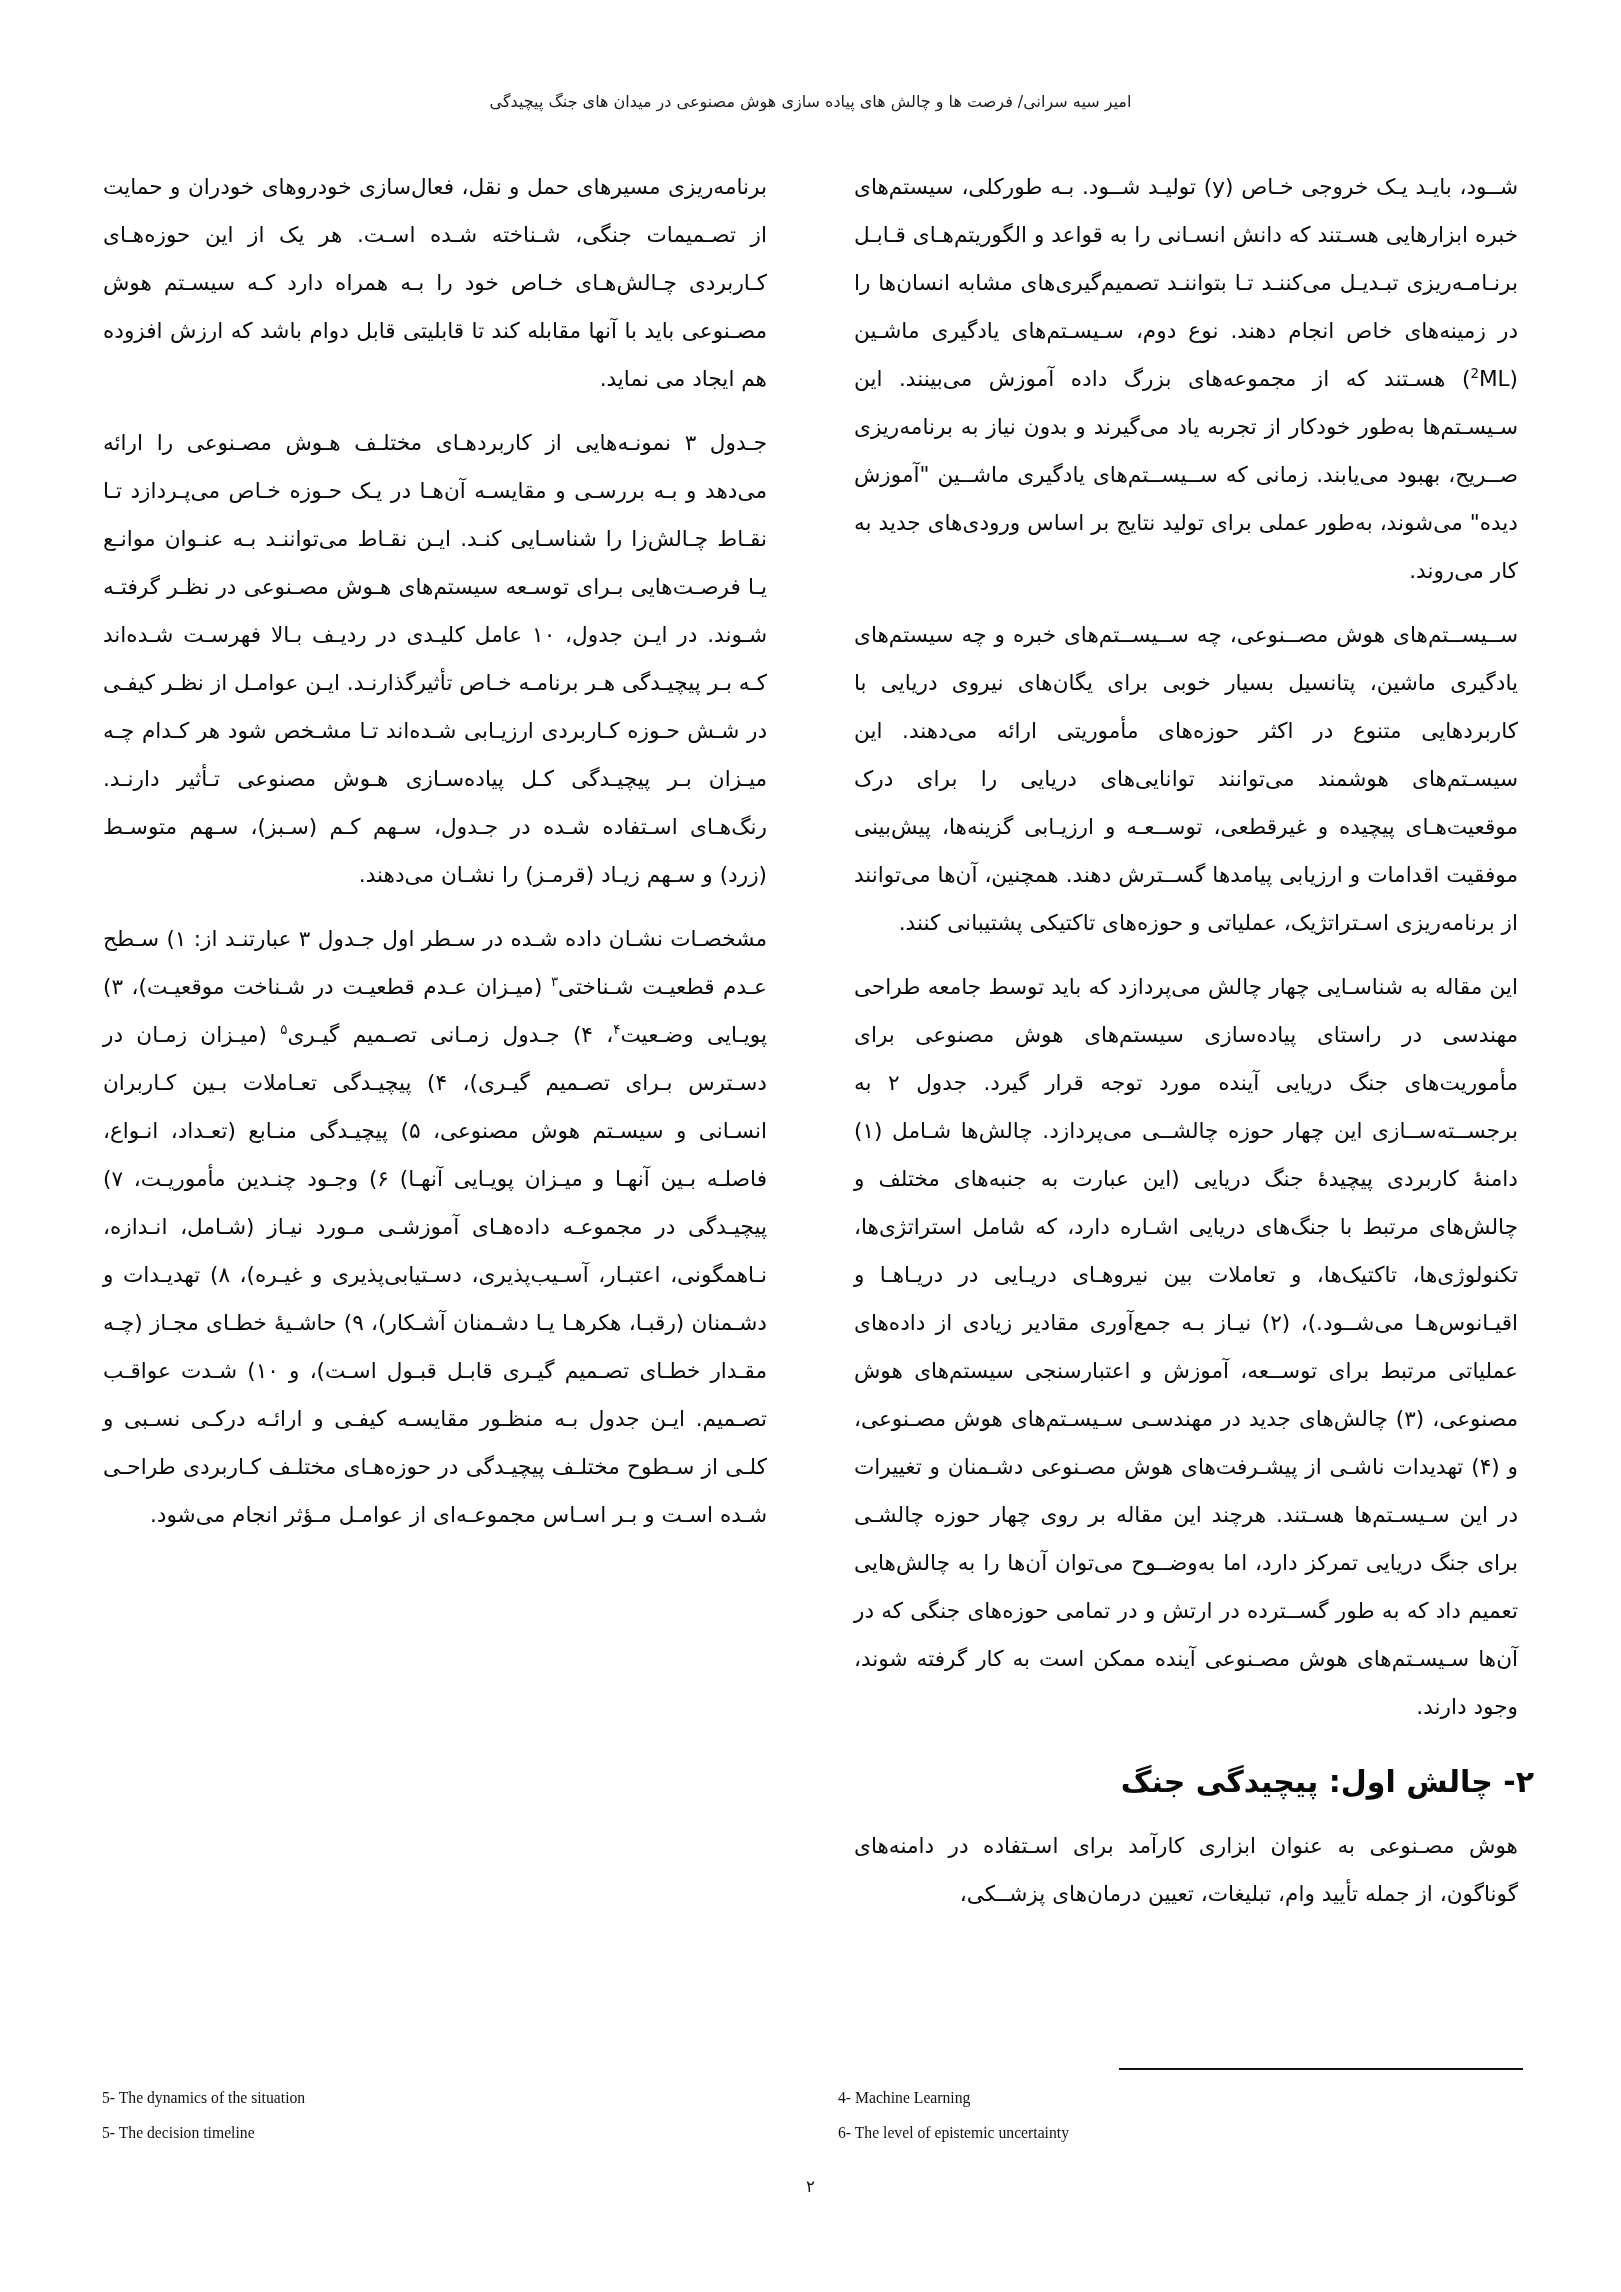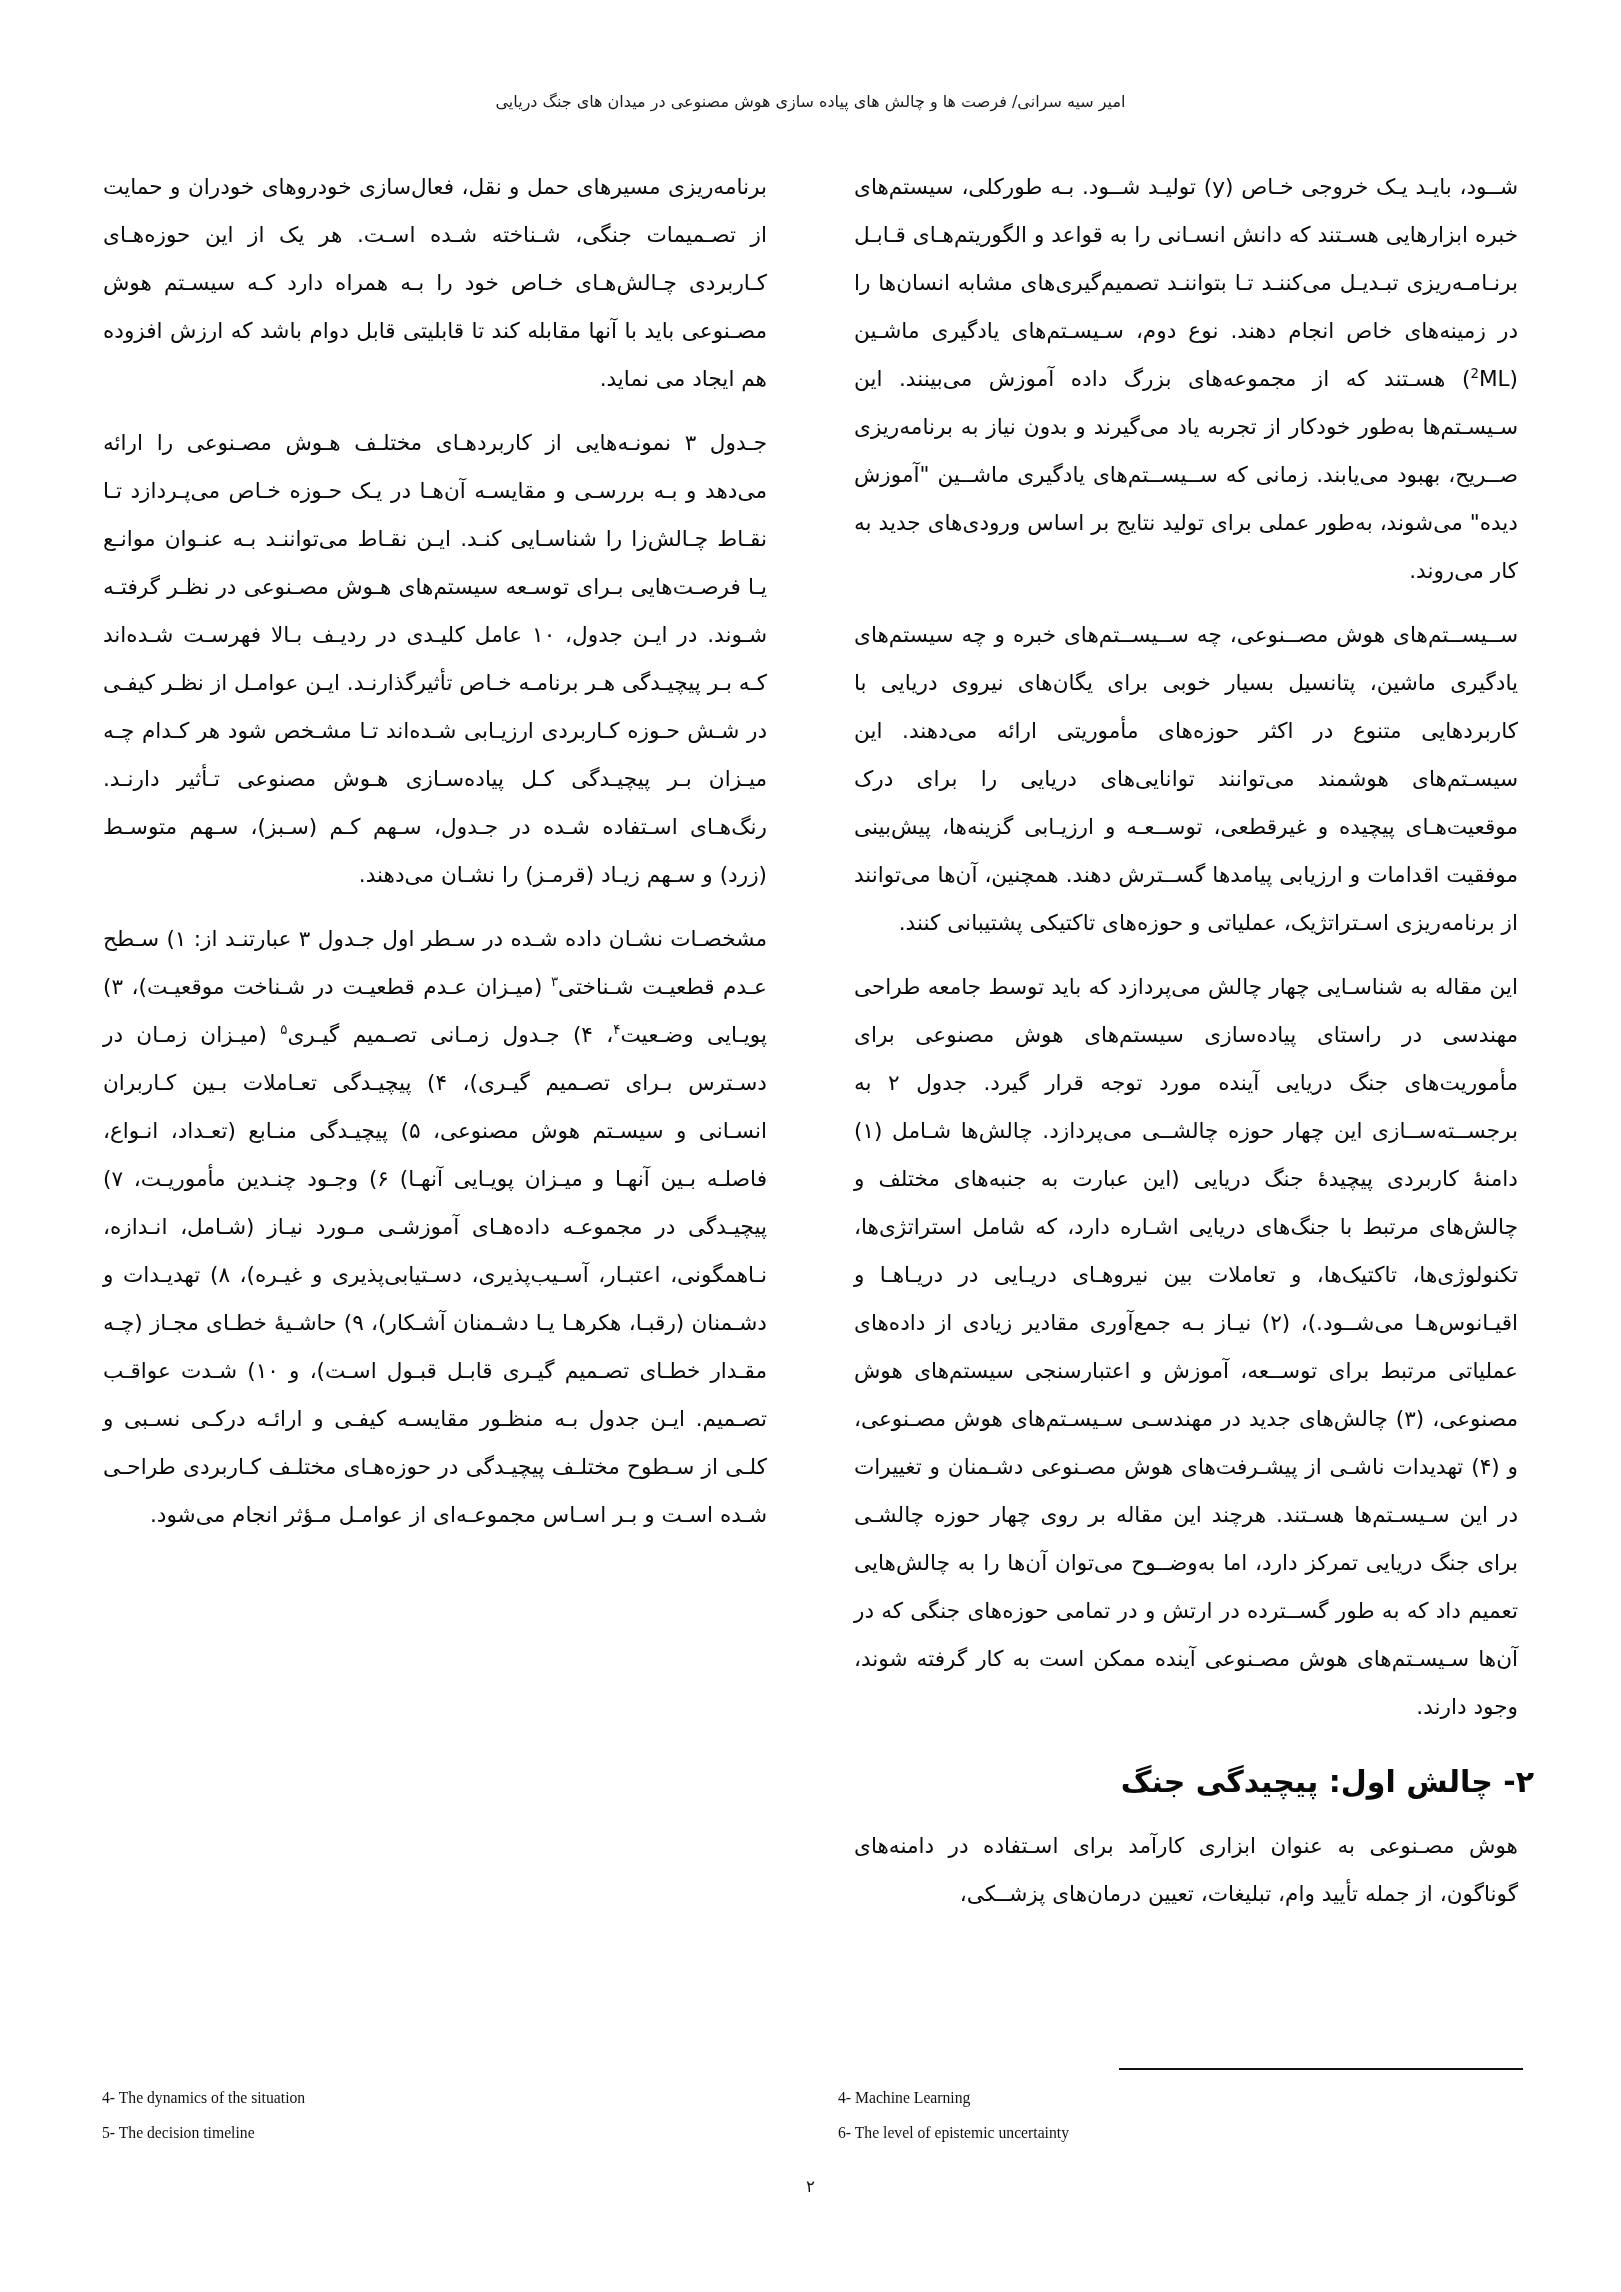--- a/index.html
+++ b/index.html
@@ -63,21 +63,21 @@
     position:absolute;top:2176px;left:0;right:0;
     text-align:center;
     font-size:16.7px;color:#111;
   }
 </style>
 </head>
 <body>
 
 <div class="page">
 
-  <div class="running-header">امیر سیه سرانی/ فرصت ها و چالش های پیاده سازی هوش مصنوعی در میدان های جنگ دریایی</div>
+  <div class="running-header">امیر سیه سرانی/ فرصت ها و چالش های پیاده سازی هوش مصنوعی در میدان های جنگ پیچیدگی</div>
 
   <div class="columns">
     <div class="column">
         <div class="para"><span>شــود، بایـد یـک خروجی خـاص (y) تولیـد شــود. بـه طورکلی، سیستم‌های خبره ابزارهایی هسـتند که دانش انسـانی را به قواعد و الگوریتم‌هـای قـابـل برنـامـه‌ریزی تبـدیـل می‌کننـد تـا بتواننـد تصمیم‌گیری‌های مشابه انسان‌ها را در زمینه‌های خاص انجام دهند. نوع دوم، سـیسـتم‌های یادگیری ماشـین (</span><span dir="ltr">ML</span><sup dir="ltr">2</sup><span>) هسـتند که از مجموعه‌های بزرگ داده آموزش می‌بینند. این سـیسـتم‌ها به‌طور خودکار از تجربه یاد می‌گیرند و بدون نیاز به برنامه‌ریزی صــریح، بهبود می‌یابند. زمانی که ســیســتم‌های یادگیری ماشــین "آموزش دیده" می‌شوند، به‌طور عملی برای تولید نتایج بر اساس ورودی‌های جدید به کار می‌روند.</span></div>
         <div class="para"><span>ســیســتم‌های هوش مصــنوعی، چه ســیســتم‌های خبره و چه سیستم‌های یادگیری ماشین، پتانسیل بسیار خوبی برای یگان‌های نیروی دریایی با کاربردهایی متنوع در اکثر حوزه‌های مأموریتی ارائه می‌دهند. این سیسـتم‌های هوشمند می‌توانند توانایی‌های دریایی را برای درک موقعیت‌هـای پیچیده و غیرقطعی، توســعـه و ارزیـابی گزینه‌ها، پیش‌بینی موفقیت اقدامات و ارزیابی پیامدها گســترش دهند. همچنین، آن‌ها می‌توانند از برنامه‌ریزی اسـتراتژیک، عملیاتی و حوزه‌های تاکتیکی پشتیبانی کنند.</span></div>
         <div class="para"><span>این مقاله به شناسـایی چهار چالش می‌پردازد که باید توسط جامعه طراحی مهندسی در راستای پیاده‌سازی سیستم‌های هوش مصنوعی برای مأموریت‌های جنگ دریایی آینده مورد توجه قرار گیرد. جدول ۲ به برجســته‌ســازی این چهار حوزه چالشــی می‌پردازد. چالش‌ها شـامل (۱) دامنۀ کاربردی پیچیدۀ جنگ دریایی (این عبارت به جنبه‌های مختلف و چالش‌های مرتبط با جنگ‌های دریایی اشـاره دارد، که شامل استراتژی‌ها، تکنولوژی‌ها، تاکتیک‌ها، و تعاملات بین نیروهـای دریـایی در دریـاهـا و اقیـانوس‌هـا می‌شــود.)، (۲) نیـاز بـه جمع‌آوری مقادیر زیادی از داده‌های عملیاتی مرتبط برای توســعه، آموزش و اعتبارسنجی سیستم‌های هوش مصنوعی، (۳) چالش‌های جدید در مهندسـی سـیسـتم‌های هوش مصـنوعی، و (۴) تهدیدات ناشـی از پیشـرفت‌های هوش مصـنوعی دشـمنان و تغییرات در این سـیسـتم‌ها هسـتند. هرچند این مقاله بر روی چهار حوزه چالشـی برای جنگ دریایی تمرکز دارد، اما به‌وضــوح می‌توان آن‌ها را به چالش‌هایی تعمیم داد که به طور گســترده در ارتش و در تمامی حوزه‌های جنگی که در آن‌ها سـیسـتم‌های هوش مصـنوعی آینده ممکن است به کار گرفته شوند، وجود دارند.</span></div>
         <div class="section-heading"><span>۲- چالش اول: پیچیدگی جنگ</span></div>
         <div class="para"><span>هوش مصـنوعی به عنوان ابزاری کارآمد برای اسـتفاده در دامنه‌های گوناگون، از جمله تأیید وام، تبلیغات، تعیین درمان‌های پزشــکی،</span></div>
       </div>
     <div class="column">
@@ -88,20 +88,20 @@
   </div>
 
   <div class="footnote-separator-line"></div>
 
   <div class="footnotes footnotes-right">
     <div class="footnote">4- Machine Learning</div>
     <div class="footnote">6- The level of epistemic uncertainty</div>
   </div>
 
   <div class="footnotes footnotes-left">
-    <div class="footnote">4- The dynamics of the situation</div>
+    <div class="footnote">5- The dynamics of the situation</div>
     <div class="footnote">5- The decision timeline</div>
   </div>
 
   <div class="page-number">۲</div>
 
 </div>
 
 
 </body></html>

